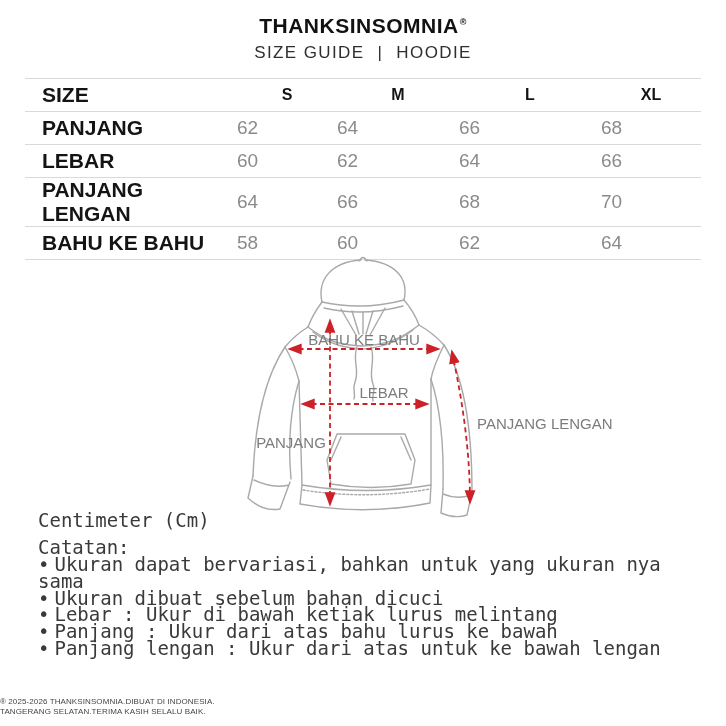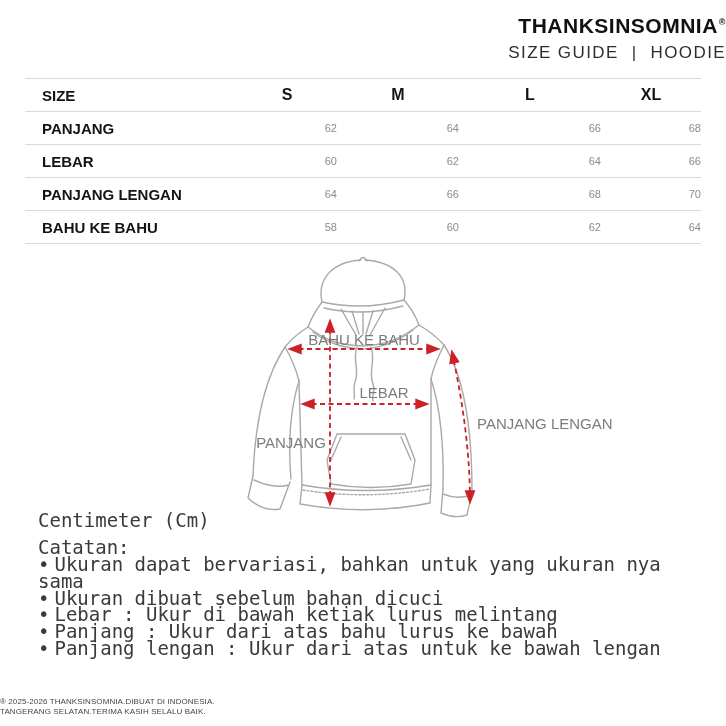--- a/index.html
+++ b/index.html
@@ -1,32 +1,32 @@
 <!DOCTYPE html>
 <html><head>
 <meta charset="utf-8">
 <style>
   html,body{margin:0;padding:0;background:#ffffff;}
   .page{
     position:relative;width:726px;height:726px;background:#ffffff;overflow:hidden;
     font-family:"Liberation Sans",sans-serif;color:#141414;
   }
   
-  .brand-header{position:absolute;top:10px;left:0;width:726px;text-align:right;}
+  .brand-header{position:absolute;top:10px;left:0;width:726px;text-align:center;}
   .brand-title{font-size:21px;font-weight:800;letter-spacing:.5px;color:#111;line-height:24px;}
   .brand-title sup{font-size:9px;font-weight:700;vertical-align:8px;margin-left:1px;}
   .subtitle{margin-top:4px;font-size:17px;letter-spacing:1.4px;color:#2e2e2e;line-height:22px;}
   .subtitle .sep{margin:0 13px;color:#2e2e2e;font-weight:300;}
   
   .size-table{position:absolute;top:78px;left:25px;width:676px;border-collapse:collapse;table-layout:fixed;}
   .size-table tr{height:33px;border-top:1px solid #d9d9d9;}
   .size-table tbody tr:last-child{border-bottom:1px solid #d9d9d9;}
   .size-table th{font-weight:700;font-size:16px;color:#141414;text-align:center;padding:0;}
-  .size-table th.label-col{text-align:left;padding-left:17px;font-size:15px;}
-  .size-table td{font-weight:400;font-size:11px;color:#8b8b8b;text-align:right;padding:0;}
+  .size-table th.label-col{text-align:left;padding-left:17px;font-size:21px;}
+  .size-table td{font-weight:400;font-size:19px;color:#8b8b8b;text-align:left;padding:0;}
   
   .diagram{position:absolute;top:248px;left:0;}
   .diagram text{font-family:"Liberation Sans",sans-serif;font-size:15px;fill:#7c7c7c;}
   
   .notes{position:absolute;top:512px;left:38px;width:670px;
     font-family:"DejaVu Sans Mono",monospace;font-size:19px;color:#3a3a3a;}
   .unit-line{line-height:17px;}
   .notes-title{margin-top:10px;line-height:17px;}
   .notes-list{margin:0;padding:0;list-style:none;}
   .notes-list li{line-height:16.8px;}

